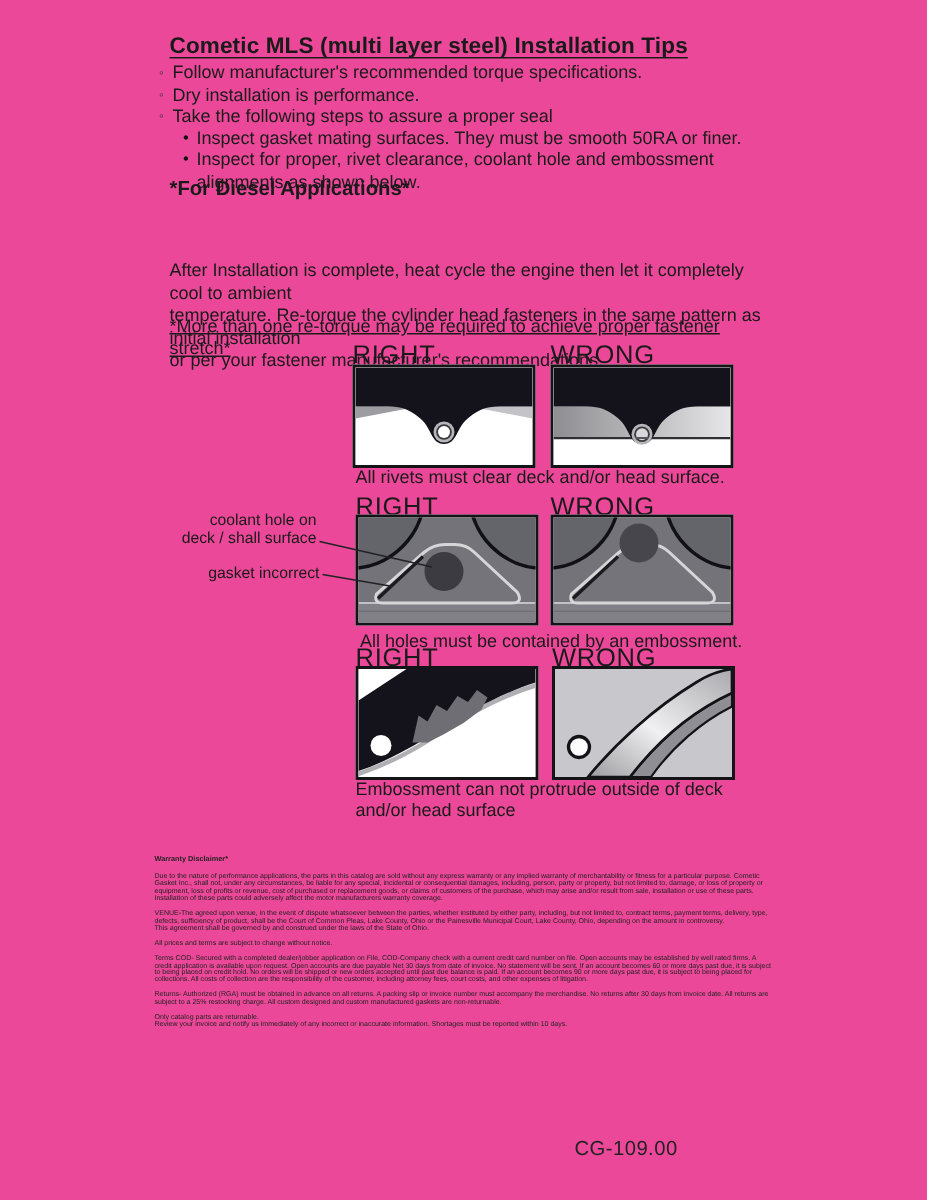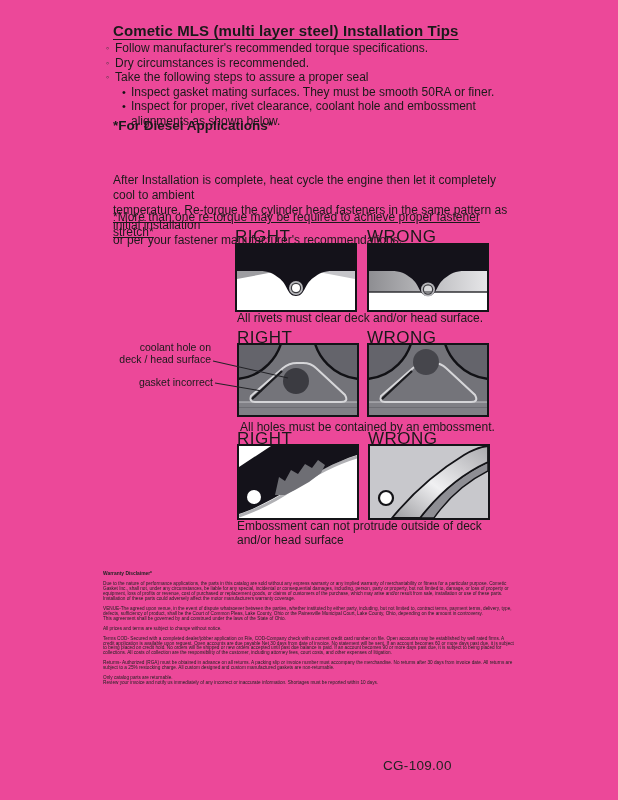--- a/index.html
+++ b/index.html
@@ -40,21 +40,21 @@
 
   <div class="abs doc-title">Cometic MLS (multi layer steel) Installation Tips</div>
 
   <div class="abs bullets">
     <div class="b-row">
       <span class="b-marker">◦</span>
       <span>Follow manufacturer's recommended torque specifications.</span>
     </div>
     <div class="b-row">
       <span class="b-marker">◦</span>
-      <span>Dry circumstances is recommended.</span>
+      <span>Dry installation is performance.</span>
     </div>
     <div class="b-row">
       <span class="b-marker">◦</span>
       <span>Take the following steps to assure a proper seal</span>
     </div>
     <div class="b-row sub">
       <span class="b-marker">•</span>
       <span>Inspect gasket mating surfaces.  They must be smooth 50RA or finer.</span>
     </div>
     <div class="b-row sub">
@@ -131,21 +131,21 @@
       <circle cx="-6" cy="-16" r="50" fill="#64646b" stroke="#111115" stroke-width="2.4"></circle>
       <circle cx="124" cy="-16" r="50" fill="#64646b" stroke="#111115" stroke-width="2.4"></circle>
       <path d="M16,57 Q10,57 12,51 L44,23 Q50,18 58,18 L64,18 Q72,18 77,23 L106,50 Q110,57 102,57 Z" fill="#74747a" stroke="#d6d6d9" stroke-width="2"></path>
       <path d="M13,54 L43,26" stroke="#1b1b1f" stroke-width="2.2" fill="none"></path>
       <circle cx="57" cy="17" r="13" fill="#46464c"></circle>
     </svg>
   </div>
 
   <div class="abs callout" style="left:103px;top:342px;width:108px;">
     <div>coolant hole on</div>
-    <div>deck / head surface</div>
+    <div>deck / shall surface</div>
   </div>
   <div class="abs callout" style="left:100px;top:377px;width:113px;">gasket incorrect</div>
 
   <svg class="abs leader" style="left:0;top:330px;" width="618" height="110">
     <line x1="213" y1="31" x2="288" y2="48" stroke="#222226" stroke-width="1.1"></line>
     <line x1="215" y1="53" x2="262" y2="61" stroke="#222226" stroke-width="1.1"></line>
   </svg>
 
   <div class="abs caption" style="left:240px;top:421px;">All holes must be contained by an embossment.</div>
 

